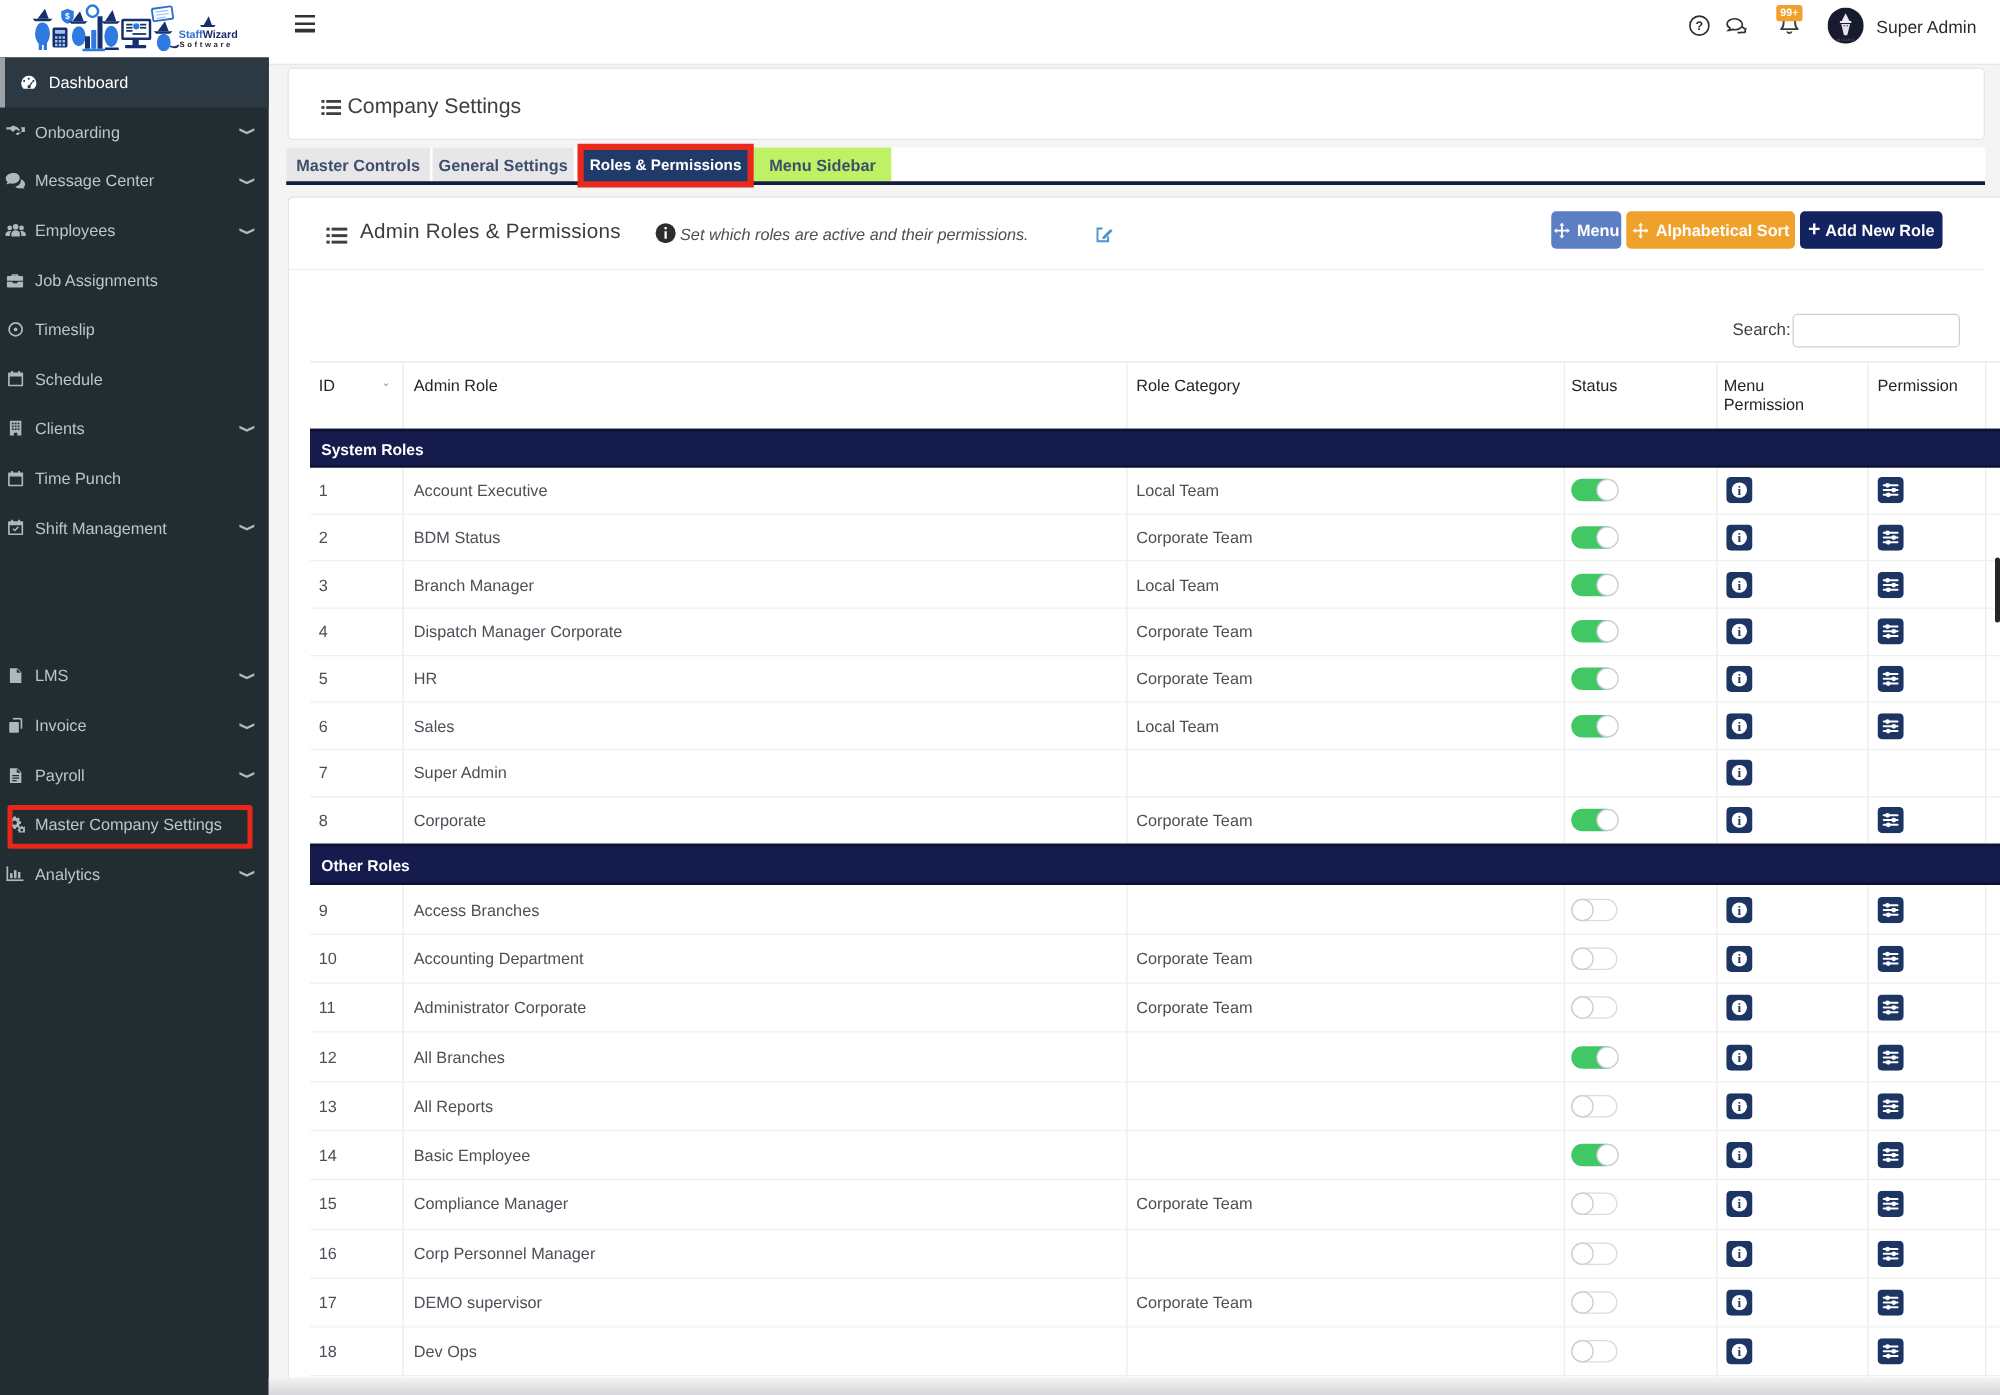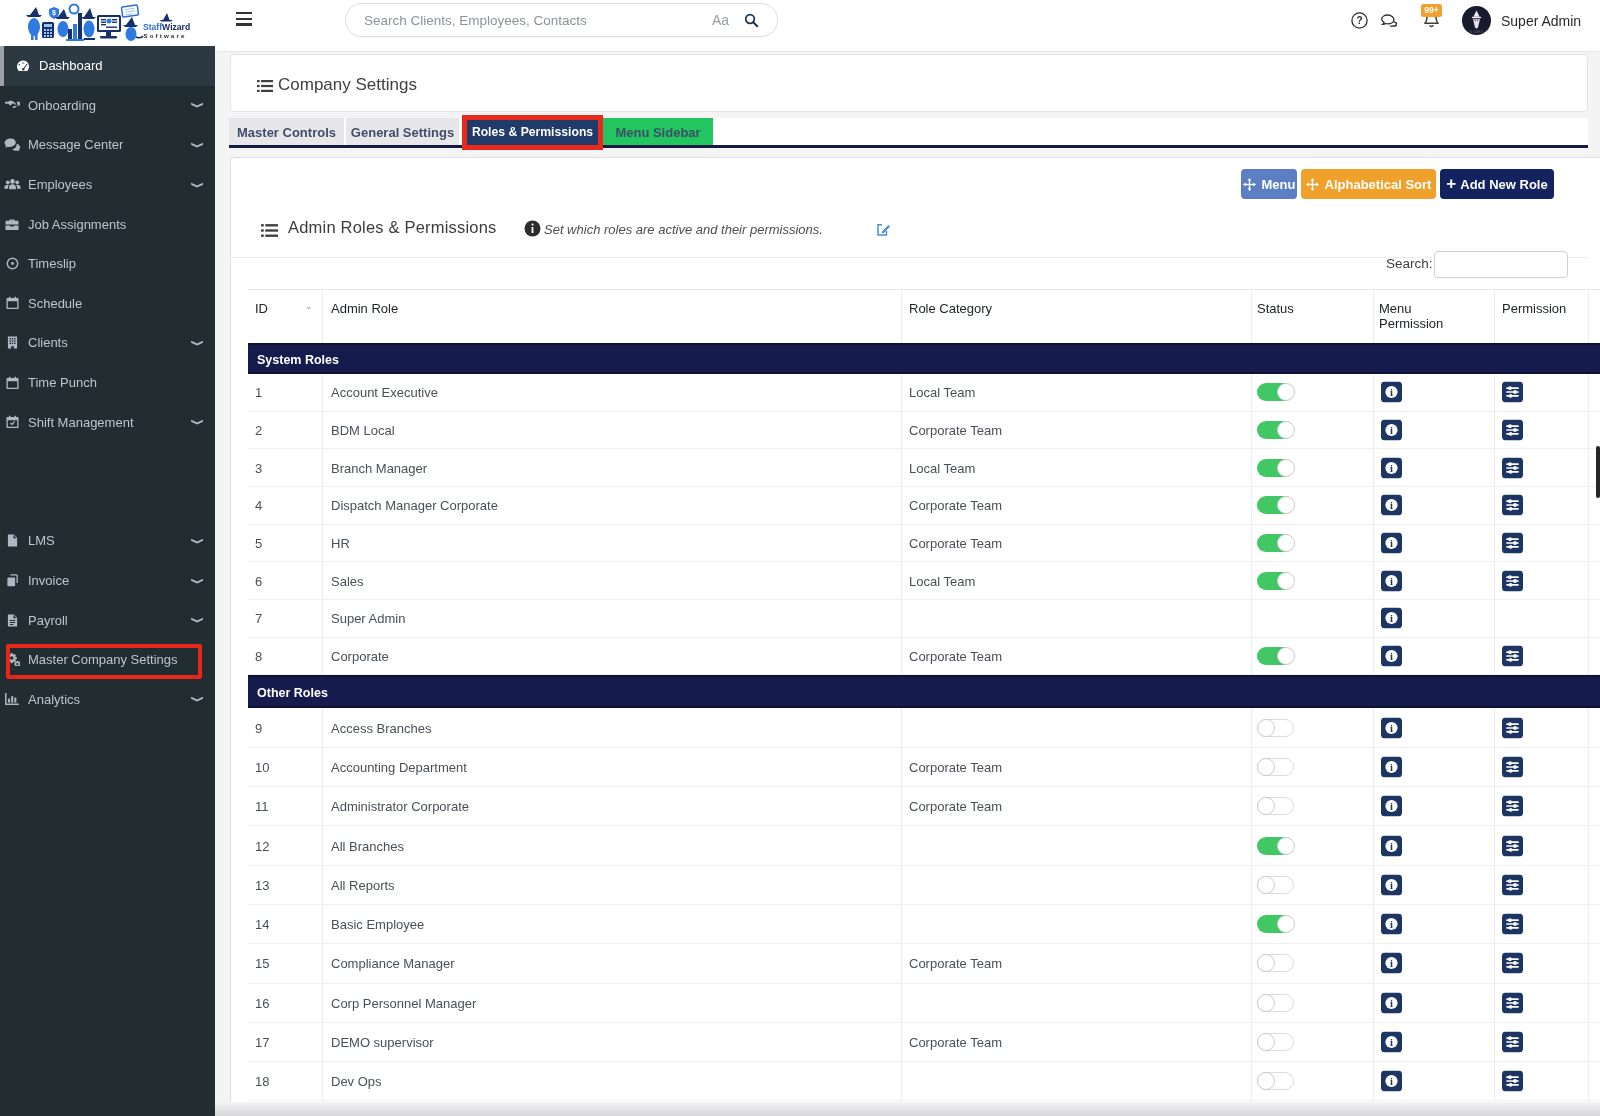--- a/index.html
+++ b/index.html
@@ -27,24 +27,24 @@
 #avatar { position:absolute; left:1462px; top:6px; }
 #uname { position:absolute; left:1501px; top:13px; font-size:14px; color:#2b2b2b; }
 #card1 { position:absolute; left:230px; top:54px; width:1358px; height:58px; background:#fff; border:1px solid #e4e4e4; border-radius:4px; }
 #card1 .ttl { position:absolute; left:47px; top:20px; font-size:17px; color:#3f3f3f; }
 #card1 .lic { position:absolute; left:26px; top:23px; }
 #tabrow { position:absolute; left:229px; top:118px; width:1359px; height:27px; background:#fff; }
 .tab { position:absolute; top:0; height:27px; white-space:nowrap; font-size:13px; font-weight:bold; color:#3e4e6b; display:flex; align-items:center; justify-content:center; padding-top:1px; }
 #tab1 { left:0; width:115px; background:#e7e7e9; }
 #tab2 { left:117px; width:113px; background:#e7e7e9; }
 #tab3 { left:238px; top:2px; width:131px; height:24.5px; background:#203a69; color:#fff; box-shadow:0 0 0 5px #e8291c; z-index:3; padding-top:0; font-size:12.2px; }
-#tab4 { left:374px; width:110px; background:#22c55e; }
+#tab4 { left:374px; width:110px; background:#bef264; }
 #tabline { position:absolute; left:229px; top:145px; width:1359px; height:2.8px; background:#131b3f; }
 #card2 { position:absolute; left:230px; top:157px; width:1370px; height:945px; background:#fff; border-top:1px solid #ddd; border-left:1px solid #ddd; border-top-left-radius:5px; }
-#hdrow { position:absolute; left:230px; top:157px; width:1358px; height:59px; border-bottom:1px solid #ececec;margin-top:42px; }
+#hdrow { position:absolute; left:230px; top:157px; width:1358px; height:59px; border-bottom:1px solid #ececec; }
 #hdrow .lic { position:absolute; left:31px; top:23px; }
 #hdrow .ttl { position:absolute; left:58px; top:19px; font-size:16.5px; color:#3c3c3c; letter-spacing:.2px; }
 #hdrow .inf { position:absolute; left:294px; top:21px; }
 #hdrow .note { position:absolute; left:314px; top:23px; font-size:13px; font-style:italic; color:#4e4e4e; }
 #hdrow .pen { position:absolute; left:646px; top:23px; }
 .btn { position:absolute; top:169px; height:30px; border-radius:4px; color:#fff; font-size:13px; font-weight:bold; display:flex; align-items:center; justify-content:center; gap:6px; }
 #btn-sort { left:1241px; width:56px; background:#5b7fc2; }
 #btn-alpha { left:1301px; width:135px; background:#f0a12c; }
 #btn-add { left:1440px; width:114px; background:#13235f; font-weight:bold; }
 #btn-add .pl { font-size:17px; font-weight:bold; margin-right:-2px; }
@@ -337,28 +337,20 @@
         </span>
         <span class="slabel">Analytics</span>
         <span class="chev">❯</span>
       </div>
 <div id="mcsredbox"></div>
   </div>
   <div id="hamb">
       <div></div>
       <div></div>
       <div></div>
-    </div>
-  <div id="searchpill">
-      <span class="ph">Search Clients, Employees, Contacts</span>
-      <span class="aa">Aa</span>
-      <span class="mg"><svg width="15" height="15" viewBox="0 0 15 15">
-          <circle cx="6" cy="6" r="4.3" fill="none" stroke="#1c2e5e" stroke-width="1.7"></circle>
-          <line x1="9.3" y1="9.3" x2="13.2" y2="13.2" stroke="#1c2e5e" stroke-width="2" stroke-linecap="round"></line>
-        </svg></span>
     </div>
   <span class="topicon" style="left:1351px"><svg width="17" height="17" viewBox="0 0 17 17">
         <circle cx="8.5" cy="8.5" r="7.6" fill="none" stroke="#2d2d2d" stroke-width="1.3"></circle>
         <text x="8.5" y="12.2" font-family="Liberation Sans,sans-serif" font-size="10" fill="#2d2d2d" text-anchor="middle" font-weight="bold">?</text>
       </svg></span>
   <span class="topicon" style="left:1380px;top:14px"><svg width="18" height="15" viewBox="0 0 18 15">
         <path d="M7.8 1C4.4 1 1.7 2.8 1.7 5.1c0 1.3.9 2.5 2.3 3.3-.1.8-.5 1.5-1.2 2 .9 0 2.1-.3 2.9-.9.7.2 1.4.3 2.1.3 3.4 0 6.1-1.8 6.1-4.1S11.2 1 7.8 1z" fill="none" stroke="#2d2d2d" stroke-width="1.3"></path>
         <path d="M13.9 7.4c.6.8 1.6 1.6 2.6 1.8-.4.6-.5 1.5-.2 2.2-.7.5-2 .7-3 .4-.9.4-2.2.5-3.2.1" fill="none" stroke="#2d2d2d" stroke-width="1.3"></path>
       </svg></span>
   <span class="topicon" style="left:1423px;top:11px"><svg width="17" height="18" viewBox="0 0 17 18">
@@ -495,21 +487,21 @@
             <line x1="5" y1="10.5" x2="16" y2="10.5"></line>
             <line x1="5" y1="14.3" x2="16" y2="14.3"></line>
           </g>
           <circle cx="8" cy="6.7" r="1.9" fill="#fff"></circle>
           <circle cx="13" cy="10.5" r="1.9" fill="#fff"></circle>
           <circle cx="8.6" cy="14.3" r="1.9" fill="#fff"></circle>
         </svg></div>
 </div>
 <div class="row" style="top:411.6px;height:37.65px">
 <div class="cid">2</div>
-<div class="cname">BDM Local</div>
+<div class="cname">BDM Status</div>
 <div class="ccat">Corporate Team</div>
 <div class="ctg">
         <div class="tgl on">
           <div class="knob"></div>
         </div>
       </div>
 <div class="cinfo"><svg width="21" height="21" viewBox="0 0 21 21">
           <rect x="0" y="0" width="21" height="21" rx="4" fill="#1c3563"></rect>
           <circle cx="10.5" cy="10.5" r="6.1" fill="#fff"></circle>
           <text x="10.5" y="14.2" font-family="Liberation Serif,serif" font-size="10.5" font-weight="bold" fill="#1c3563" text-anchor="middle">i</text>

